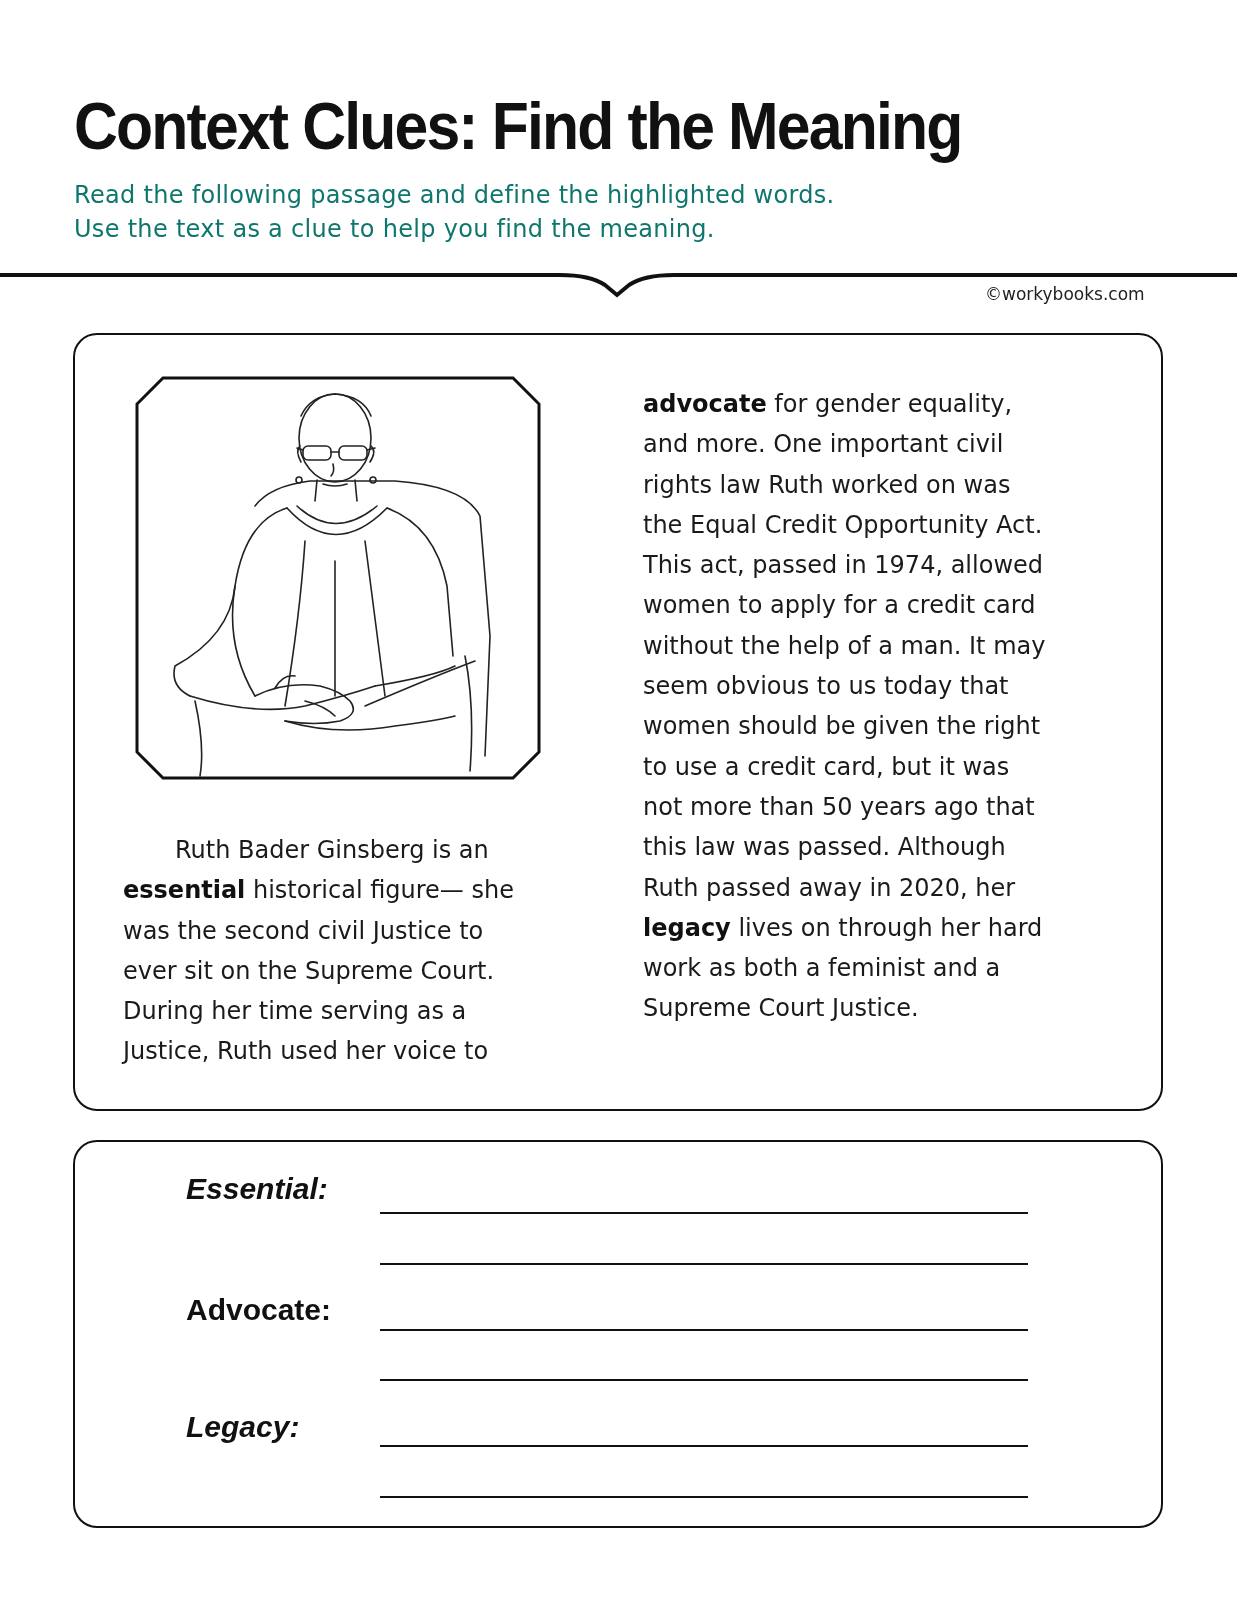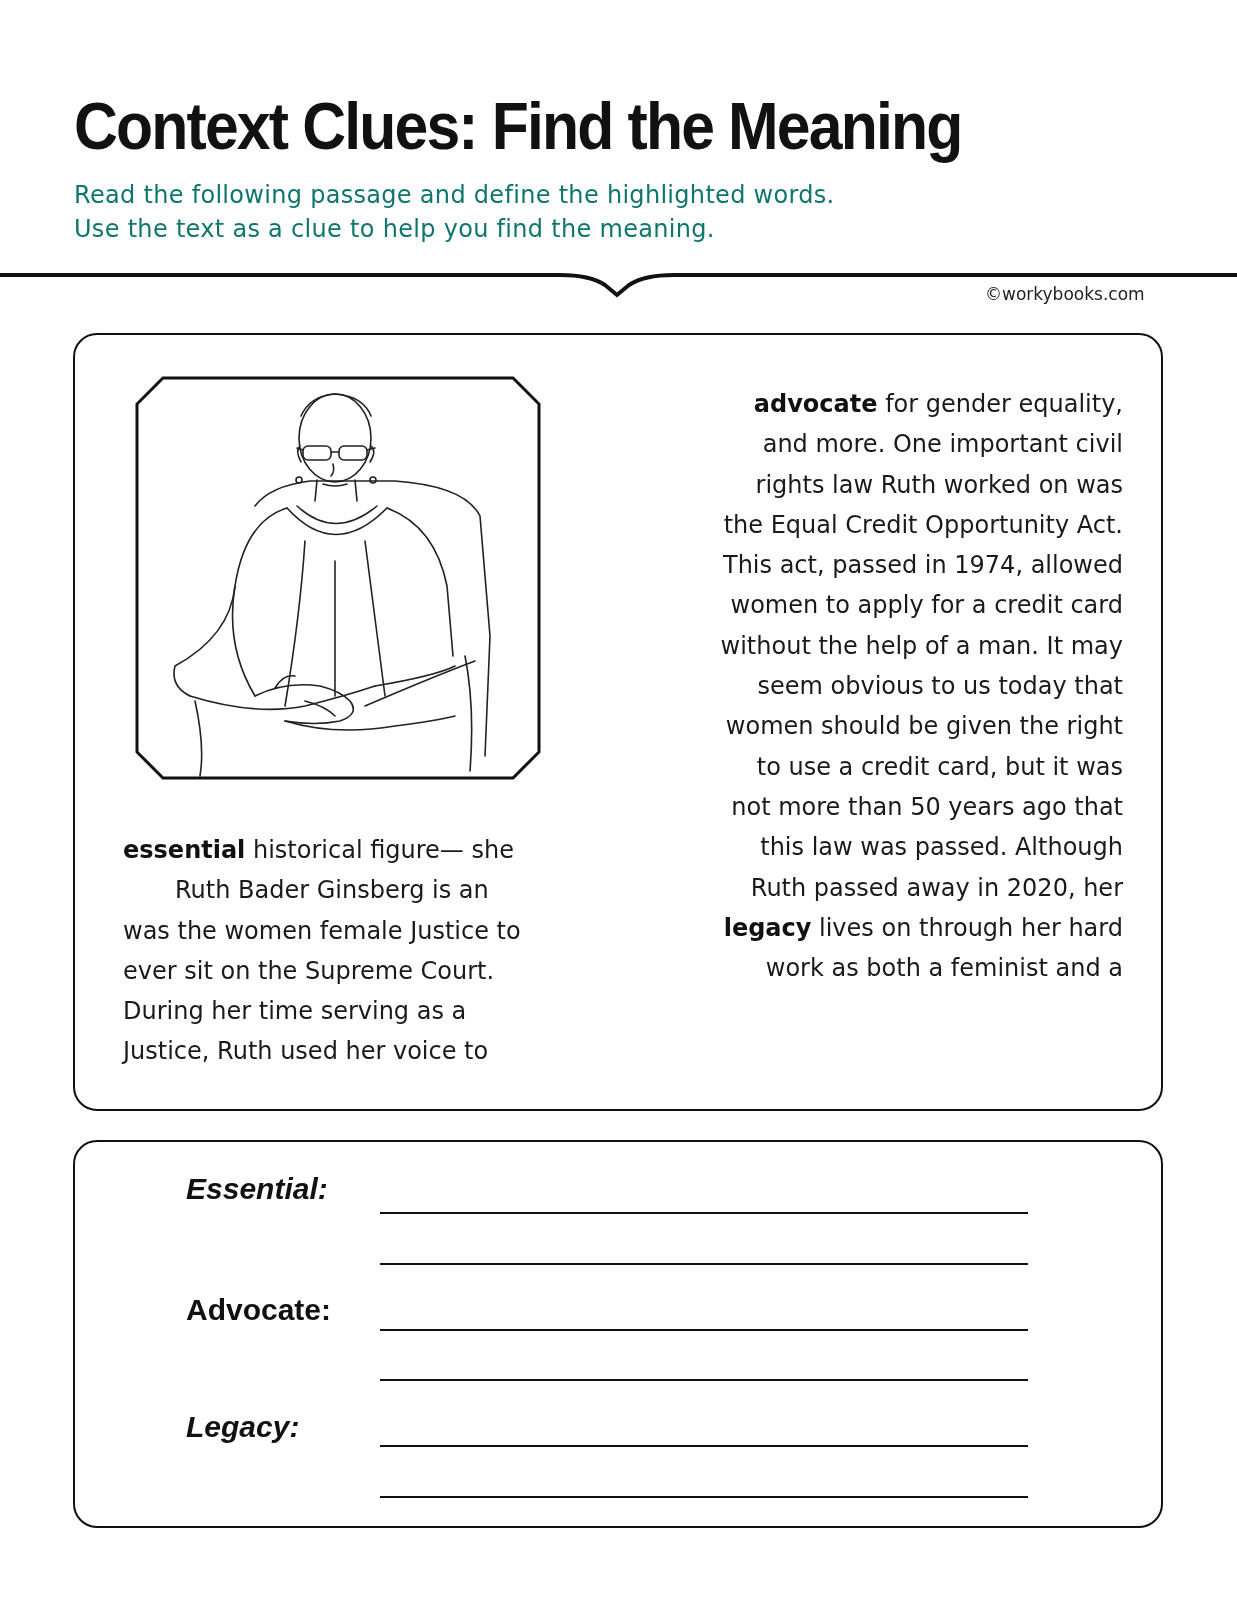--- a/index.html
+++ b/index.html
@@ -6,21 +6,21 @@
   body { width: 1237px; height: 1600px; position: relative; overflow: hidden; color: #111; font-family: "DejaVu Sans", sans-serif; }
   .title { position: absolute; left: 74px; top: 88px; font-family: "Liberation Sans", sans-serif; font-weight: bold; font-size: 66px; letter-spacing: -2px; transform: scaleX(0.92); transform-origin: left top; margin: 0; color: #111; }
   .instructions { position: absolute; left: 74px; top: 178px; font-family: "DejaVu Sans", sans-serif; font-size: 24px; line-height: 34px; color: #0f766e; letter-spacing: 0.3px; }
   .instructions div { white-space: nowrap; }
   .copyright { position: absolute; left: 985px; top: 244px; font-size: 17px; color: #222; font-family: "DejaVu Sans", sans-serif; margin-top: 40px; }
   .divider { position: absolute; left: 0; top: 262px; width: 1237px; height: 40px; }
   .passage-box { position: absolute; left: 73px; top: 333px; width: 1090px; height: 778px; border: 2.5px solid #111; border-radius: 24px; box-sizing: border-box; }
   .portrait { position: absolute; left: 135px; top: 376px; width: 406px; height: 404px; }
   .col { position: absolute; font-family: "DejaVu Sans", sans-serif; font-size: 24px; line-height: 40.3px; color: #1a1a1a; }
   .col-left { left: 123px; top: 830px; width: 480px; }
-  .col-right { left: 643px; top: 384px; width: 480px; text-align: right; }
+  .col-right { left: 643px; top: 384px; width: 480px; }
   .line { white-space: nowrap; display: block; }
   .indent { padding-left: 52px; }
   b { font-weight: bold; color: #111; }
   .answer-box { position: absolute; left: 73px; top: 1140px; width: 1090px; height: 388px; border: 2.5px solid #111; border-radius: 24px; box-sizing: border-box; }
   .answer-label { position: absolute; left: 186px; font-family: "Liberation Sans", sans-serif; font-weight: bold; font-size: 30px; color: #111; }
   .answer-line { position: absolute; left: 380px; width: 648px; height: 0; border-top: 2px solid #111; }
 </style>
 </head>
 <body>
 
@@ -81,23 +81,23 @@
     <path d="M140 312 Q148 298 160 300"></path>
     <path d="M170 325 Q190 330 200 340"></path>
     <path d="M240 310 Q300 300 320 290"></path>
 
     <path d="M60 325 Q70 370 65 400"></path>
     <path d="M150 345 Q200 360 260 350 Q300 345 320 340"></path>
   </g>
 </svg>
 
 <div class="col col-left">
+  <span class="line indent"><span>Ruth Bader Ginsberg is an</span></span>
   <span class="line"><b>essential</b><span> historical figure— she</span></span>
-  <span class="line indent"><span>Ruth Bader Ginsberg is an</span></span>
-  <span class="line">was the women female Justice to</span>
+  <span class="line">was the second civil Justice to</span>
   <span class="line">ever sit on the Supreme Court.</span>
   <span class="line">During her time serving as a</span>
   <span class="line">Justice, Ruth used her voice to</span>
 </div>
 
 <div class="col col-right">
   <span class="line"><b>advocate</b><span> for gender equality,</span></span>
   <span class="line">and more. One important civil</span>
   <span class="line">rights law Ruth worked on was</span>
   <span class="line">the Equal Credit Opportunity Act.</span>
@@ -105,20 +105,21 @@
   <span class="line">women to apply for a credit card</span>
   <span class="line">without the help of a man. It may</span>
   <span class="line">seem obvious to us today that</span>
   <span class="line">women should be given the right</span>
   <span class="line">to use a credit card, but it was</span>
   <span class="line">not more than 50 years ago that</span>
   <span class="line">this law was passed. Although</span>
   <span class="line">Ruth passed away in 2020, her</span>
   <span class="line"><b>legacy</b><span> lives on through her hard</span></span>
   <span class="line">work as both a feminist and a</span>
+  <span class="line">Supreme Court Justice.</span>
 </div>
 
 <div class="answer-box"></div>
 
 <div class="answer-label" style="top:1172px;font-style:italic;">Essential:</div>
 <div class="answer-line" style="top:1212px;"></div>
 <div class="answer-line" style="top:1263px;"></div>
 
 <div class="answer-label" style="top:1293px;">Advocate:</div>
 <div class="answer-line" style="top:1329px;"></div>

